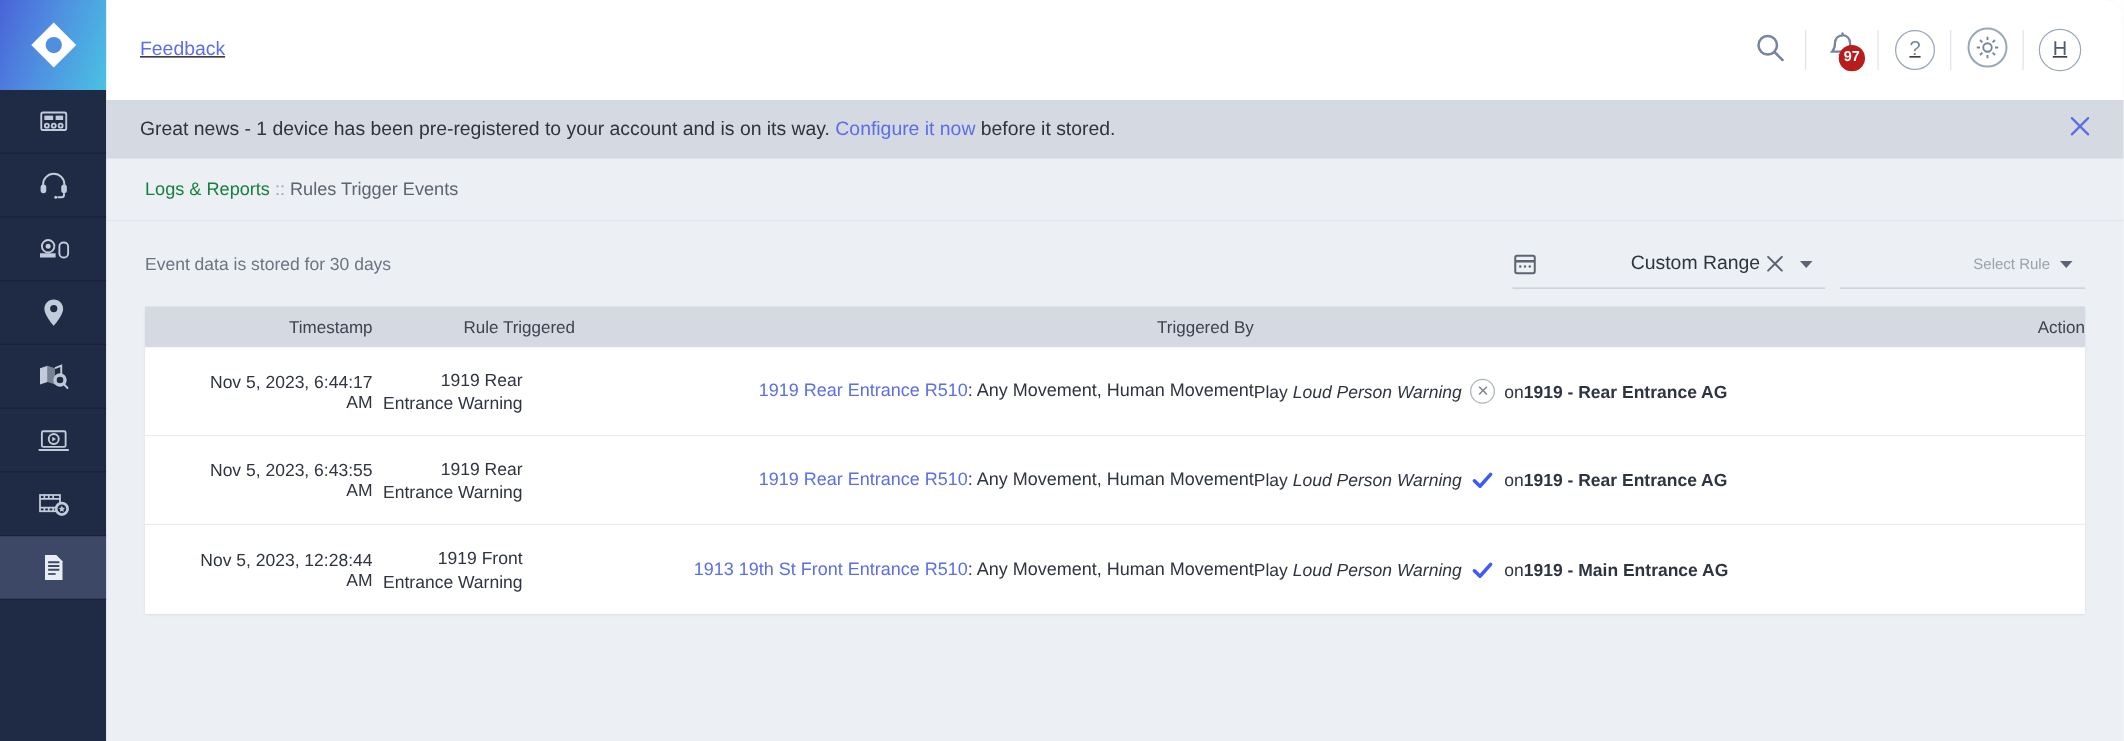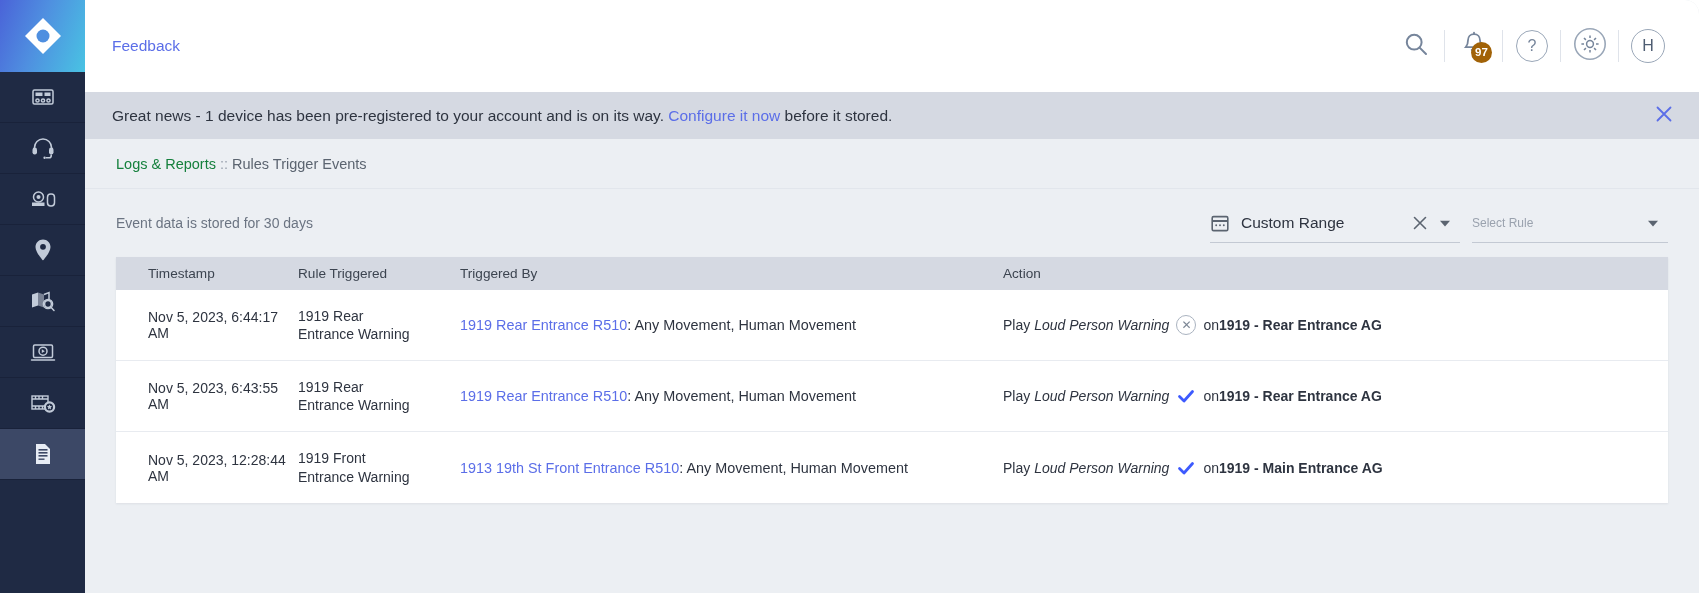--- a/index.html
+++ b/index.html
@@ -44,25 +44,26 @@
   
   .main {
     flex: 1 1 auto;
     display: flex;
     flex-direction: column;
     min-width: 0;
   }
 
   
   .topbar {
-    height: 92px;
+    height: 80px;
     background: #ffffff;
     display: flex; align-items: center;
     padding: 0 22px 0 27px;
     border-top-right-radius: 14px;
+    text-decoration: underline;
   }
   .feedback-link {
     color: #5b6ee8;
     font-size: 15.5px;
     cursor: pointer;
   }
   .topbar-spacer { flex: 1 1 auto; }
   .topbar-icons { display: flex; align-items: center; height: 40px; }
   .ticon {
     width: 58px; height: 40px;
@@ -74,21 +75,21 @@
     content: "";
     position: absolute; right: 0; top: 4px;
     width: 1px; height: 32px;
     background: #dfe3ea;
   }
   .badge {
     position: absolute;
     right: 11px; bottom: 3px;
     min-width: 21px; height: 21px;
     border-radius: 11px;
-    background: #a16207;
+    background: #b91c1c;
     color: #fff;
     font-size: 11.5px;
     font-weight: bold;
     display: flex; align-items: center; justify-content: center;
     padding: 0 4px;
     line-height: 1;
   }
   .circ-icon {
     width: 32px; height: 32px;
     border-radius: 50%;
@@ -136,20 +137,21 @@
   }
   .breadcrumb-bar .crumb-link { color: #15803d; cursor: pointer; }
   .breadcrumb-bar .crumb-sep { color: #9aa2ae; margin: 0 4px; }
 
   
   .content {
     flex: 1 1 auto;
     background: #eceff3;
     padding: 0 31px;
     overflow: hidden;
+    text-align: right;
   }
 
   .filter-row {
     height: 68px;
     display: flex; align-items: center;
   }
   .retention-note {
     font-size: 14px;
     color: #6b7482;
   }

